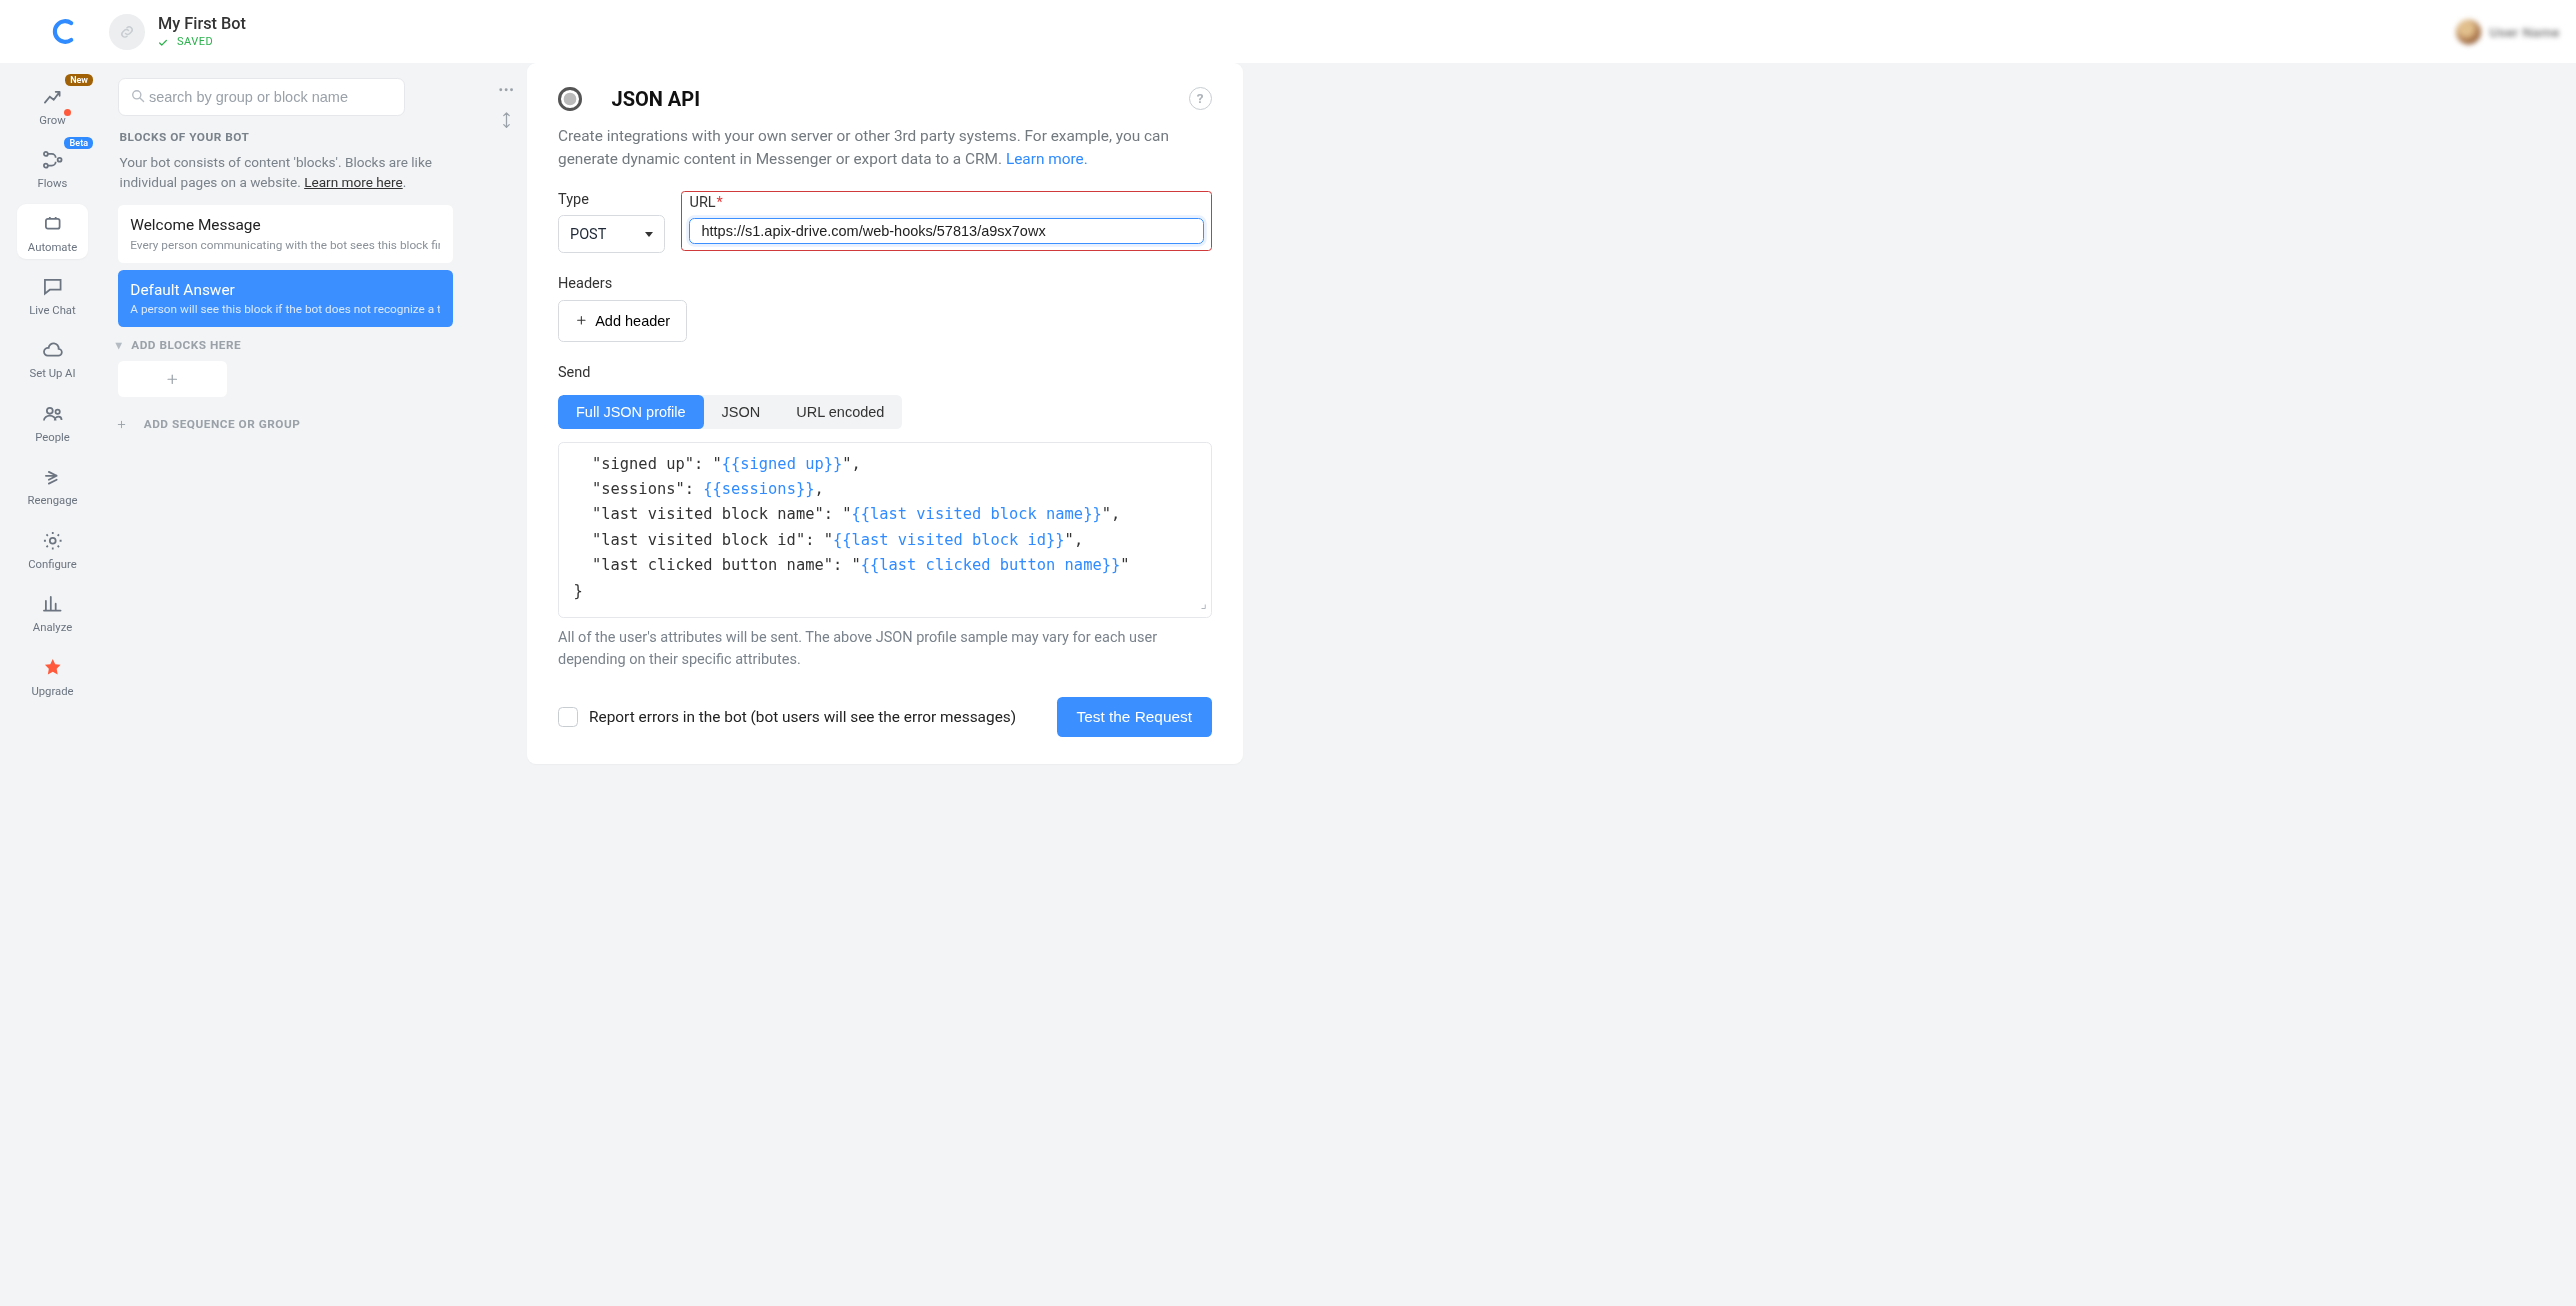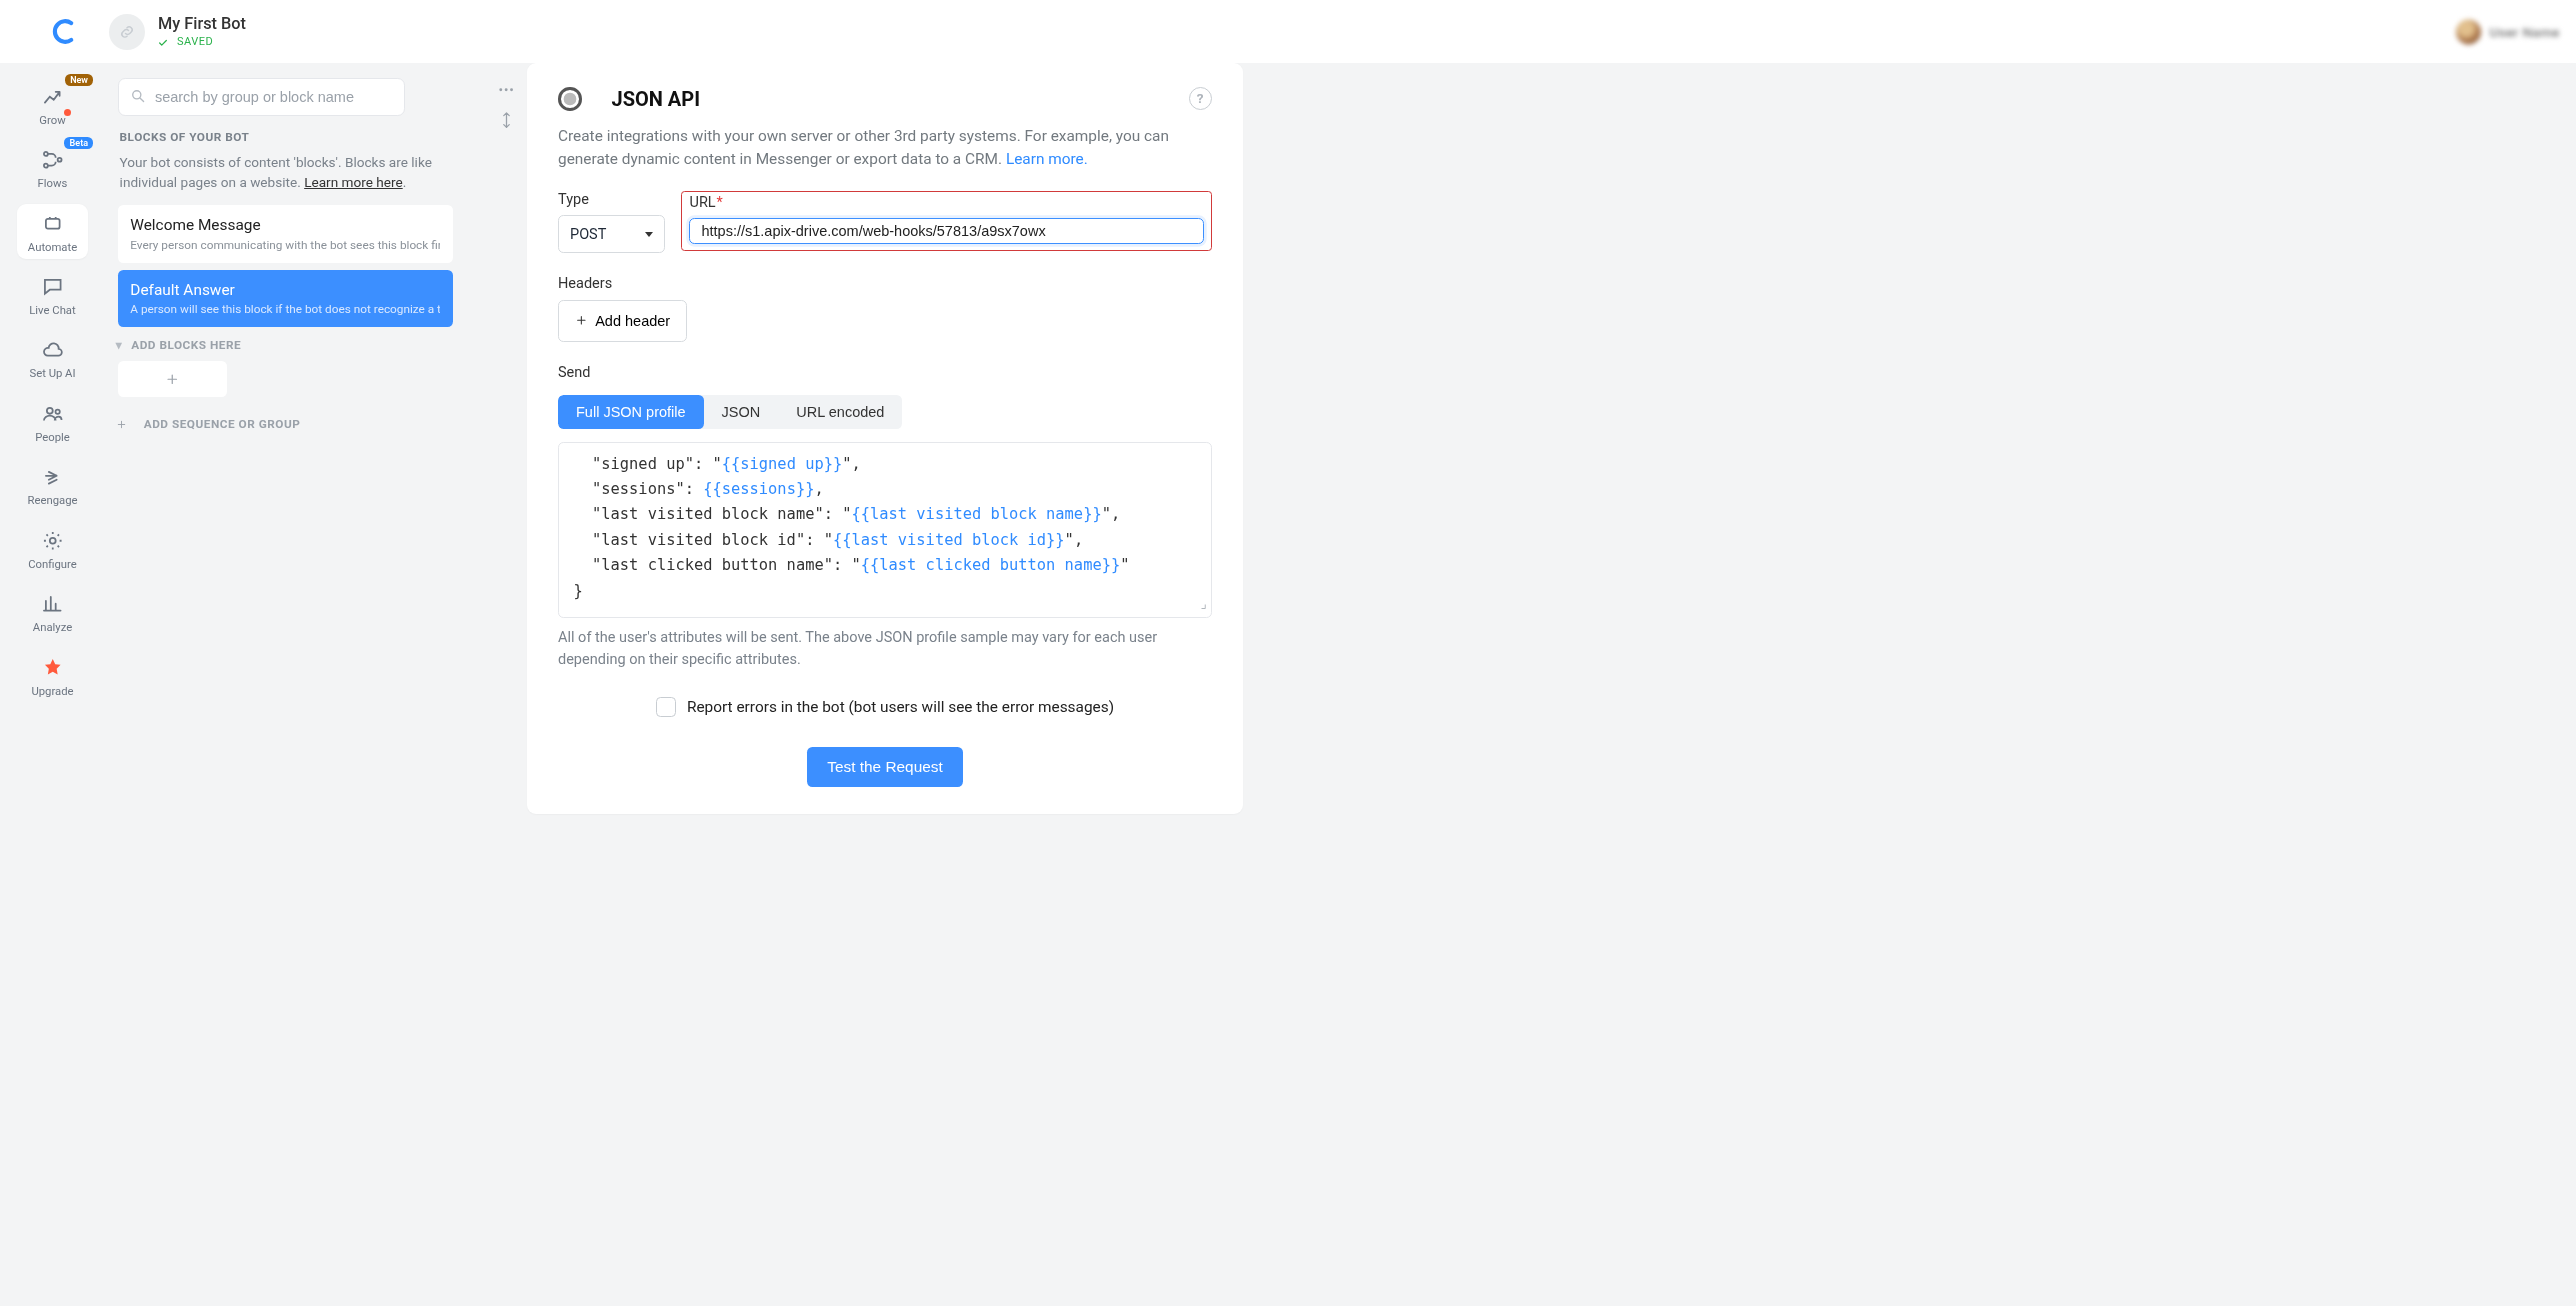--- a/index.html
+++ b/index.html
@@ -28,21 +28,21 @@
   .nav-item.active { background: #fff; box-shadow: 0 0.9px 1.8px rgba(0,0,0,0.04); }
   .nav-item.upgrade .lbl { color: #6b7480; }
   .nav-item svg { width: 23.5px; height: 23.5px; }
   .nav-item .dot { position: absolute; left: 47px; top: 31px; width: 7.2px; height: 7.2px; background: #ff5a3c; border-radius: 50%; }
   .badge { position: absolute; top: -3.6px; right: -5.4px; font-size: 9px; padding: 0.9px 5.4px; border-radius: 5.4px; color: #fff; font-weight: 600; }
   .badge.new { background: #a16207; }
   .badge.beta { background: #2f8bff; }
 
   
   .blocks-col { width: 380px; padding: 14.5px 16.3px 0 3.6px; overflow: hidden; }
-  .search-wrap { width: 287px; height: 38px; background: #fff; border: 0.9px solid #e5e7eb; border-radius: 7.2px; display: flex; align-items: center; padding: 0 11px; gap: 9px; margin: 0 0 14.5px 9px; }
+  .search-wrap { width: 287px; height: 38px; background: #fff; border: 0.9px solid #e5e7eb; border-radius: 7.2px; display: flex; align-items: center; padding: 0 11px; gap: 3px; margin: 0 0 14.5px 9px; }
   .search-wrap input { flex: 1; border: none; outline: none; font-size: 14.5px; color: #555; background: transparent; }
   .search-wrap input::placeholder { color: #9aa1a9; }
   .col-heading { font-size: 11.8px; font-weight: 700; color: #7a828b; letter-spacing: 0.5px; margin: 7.2px 0 9px 11px; }
   .col-desc { font-size: 13.6px; color: #7a828b; line-height: 1.45; margin: 0 11px 12.7px 11px; }
   .col-desc a { color: #333; text-decoration: underline; cursor: pointer; }
   .block-card { width: 335px; margin: 0 0 7.2px 9px; background: #fff; border-radius: 5.4px; padding: 11px 12.7px; cursor: pointer; overflow: hidden; }
   .block-card .bt { font-size: 15.4px; font-weight: 400; color: #222; margin-bottom: 3.6px; }
   .block-card .bd { font-size: 11.8px; color: #8a9199; white-space: nowrap; overflow: hidden; }
   .block-card.selected { background: #3c8fff; color: #fff; }
   .block-card.selected .bt { color: #fff; }
@@ -82,21 +82,21 @@
   .seg { display: inline-flex; background: #f1f3f5; border-radius: 5.4px; overflow: hidden; margin-top: 7.2px; }
   .seg button { border: none; background: transparent; padding: 9px 18px; font-size: 14.5px; color: #333; cursor: pointer; }
   .seg button.active { background: #3c8fff; color: #fff; border-radius: 5.4px; }
 
   .code-area { margin-top: 12.7px; border: 0.9px solid #e5e7eb; border-radius: 5.4px; padding: 9px 14.5px 12.7px 14.5px; font-family: ui-monospace, SFMono-Regular, Menlo, Consolas, monospace; font-size: 15.4px; line-height: 1.65; color: #333; position: relative; min-height: 145px; resize: none; white-space: pre; overflow: hidden; }
   .code-area .tok { color: #2f8bff; }
   .code-area .resize-handle { position: absolute; right: 3.6px; bottom: 1.8px; color: #9aa1a9; font-size: 12.7px; cursor: nwse-resize; user-select: none; }
 
   .hint { font-size: 14.5px; color: #7a828b; margin-top: 9px; line-height: 1.5; }
 
-  .bottom-row { display: flex; align-items: center; justify-content: space-between; margin-top: 27px; gap: 30px; flex-direction: column; }
+  .bottom-row { display: flex; align-items: center; justify-content: space-between; margin-top: 27px; gap: 30px; }
   .chk-row { display: flex; align-items: center; gap: 11px; font-size: 15.4px; color: #222; }
   .chk { width: 20px; height: 20px; border: 1.8px solid #c8cdd2; border-radius: 4.5px; cursor: pointer; background: #fff; }
   .primary-btn { background: #3c8fff; color: #fff; border: none; border-radius: 5.4px; padding: 11px 20px; font-size: 15.4px; cursor: pointer; }
 
   .star-red svg path { fill: #ff5a3c; }
 </style>
 </head>
 <body>
 
 <div class="topbar">

